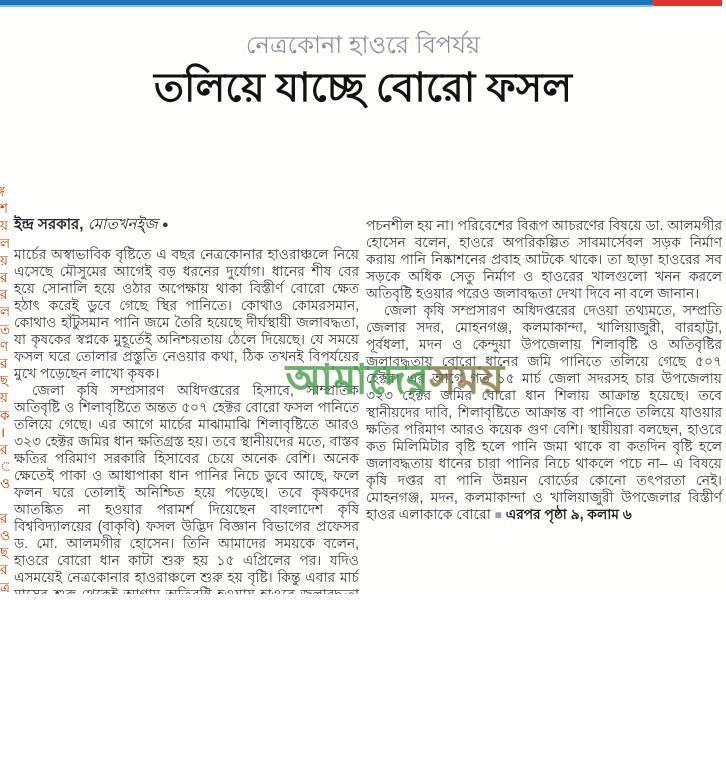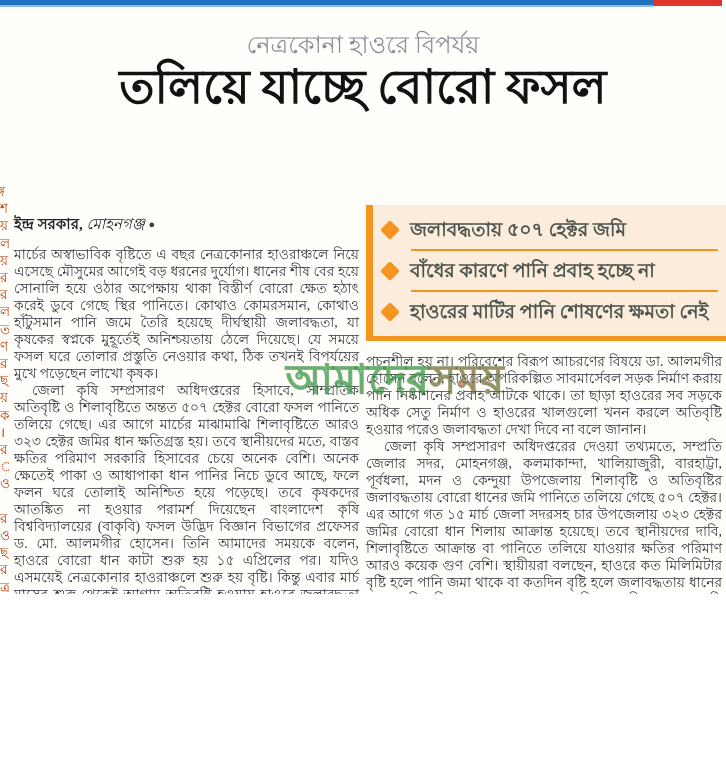--- a/index.html
+++ b/index.html
@@ -1,34 +1,34 @@
 <!DOCTYPE html>
 <html><head>
 <meta charset="utf-8">
 <style>
   html,body{margin:0;padding:0;}
   .page{
     position:relative;
     width:726px;height:594px;
     background:#fffefa;
     overflow:hidden;
-    font-family:Liberation Serif, serif;
+    font-family:Liberation Sans, sans-serif;
   }
   
   .topbar-blue{position:absolute;left:0;top:0;width:653px;height:5px;background:#1e72bc;}
   .topbar-blue-light{position:absolute;left:0;top:5px;width:653px;height:2px;background:#8fbce2;}
   .topbar-red{position:absolute;left:653px;top:0;width:69px;height:6px;background:#e0352c;}
 
   .kicker{
     position:absolute;left:0;top:26px;width:726px;
     text-align:center;font-size:24px;color:#8a9099;
   }
   .headline{
     position:absolute;left:0;top:56px;width:726px;
-    text-align:center;font-size:47px;line-height:63px;
+    text-align:center;font-size:40px;line-height:63px;
     font-weight:bold;color:#121212;
   }
 
   
   .left-col{position:absolute;left:14px;top:212px;width:345px;}
   .right-col{position:absolute;left:366px;top:205px;width:356px;}
 
   .byline{font-size:15px;color:#25282c;margin-bottom:4px;}
   .byline .author{font-weight:bold;}
   .byline .location{font-style:italic;}
@@ -103,45 +103,29 @@
   <div class="topbar-red"></div>
 
   <div class="kicker">নেত্রকোনা হাওরে বিপর্যয়</div>
   <div class="headline">
     <div>তলিয়ে যাচ্ছে বোরো ফসল</div>
   </div>
 
   <div class="left-col">
     <div class="byline">
       <span class="author">ইন্দ্র সরকার,</span>
-      <span class="location">মোহনগঞ্জ</span>
+      <span class="location">মোতখনই্জ</span>
       <span class="dot">●</span>
     </div>
     <p class="body-text">মার্চের অস্বাভাবিক বৃষ্টিতে এ বছর নেত্রকোনার হাওরাঞ্চলে নিয়ে এসেছে মৌসুমের আগেই বড় ধরনের দুর্যোগ। ধানের শীষ বের হয়ে সোনালি হয়ে ওঠার অপেক্ষায় থাকা বিস্তীর্ণ বোরো ক্ষেত হঠাৎ করেই ডুবে গেছে স্থির পানিতে। কোথাও কোমরসমান, কোথাও হাঁটুসমান পানি জমে তৈরি হয়েছে দীর্ঘস্থায়ী জলাবদ্ধতা, যা কৃষকের স্বপ্নকে মুহূর্তেই অনিশ্চয়তায় ঠেলে দিয়েছে। যে সময়ে ফসল ঘরে তোলার প্রস্তুতি নেওয়ার কথা, ঠিক তখনই বিপর্যয়ের মুখে পড়েছেন লাখো কৃষক।</p>
     <p class="body-text indent">জেলা কৃষি সম্প্রসারণ অধিদপ্তরের হিসাবে, সাম্প্রতিক অতিবৃষ্টি ও শিলাবৃষ্টিতে অন্তত ৫০৭ হেক্টর বোরো ফসল পানিতে তলিয়ে গেছে। এর আগে মার্চের মাঝামাঝি শিলাবৃষ্টিতে আরও ৩২৩ হেক্টর জমির ধান ক্ষতিগ্রস্ত হয়। তবে স্থানীয়দের মতে, বাস্তব ক্ষতির পরিমাণ সরকারি হিসাবের চেয়ে অনেক বেশি। অনেক ক্ষেতেই পাকা ও আধাপাকা ধান পানির নিচে ডুবে আছে, ফলে ফলন ঘরে তোলাই অনিশ্চিত হয়ে পড়েছে। তবে কৃষকদের আতঙ্কিত না হওয়ার পরামর্শ দিয়েছেন বাংলাদেশ কৃষি বিশ্ববিদ্যালয়ের (বাকৃবি) ফসল উদ্ভিদ বিজ্ঞান বিভাগের প্রফেসর ড. মো. আলমগীর হোসেন। তিনি আমাদের সময়কে বলেন, হাওরে বোরো ধান কাটা শুরু হয় ১৫ এপ্রিলের পর। যদিও এসময়েই নেত্রকোনার হাওরাঞ্চলে শুরু হয় বৃষ্টি। কিন্তু এবার মার্চ মাসের শুরু থেকেই আগাম অতিবৃষ্টি হওয়ায় হাওরে জলাবদ্ধতা দেখা দেয়। অতিবৃষ্টিতে হাওরের বোরো ফসল জলাবদ্ধতার কারণ হিসেবে বলেন, পলি মাটি কমে যাওয়ায় হাওরের দোআঁশ মাটির পানি শোষণের ক্ষমতা নেই। এতে কৃষকদের আতঙ্ক হওয়ার কিছু নেই। তিনি বলেন, হাওরের ধান গাছের চারা পুরোপুরি না ডুবলে বা ধান গাছের শীষের নিচ পর্যন্ত পানি থাকলে কোনো সমস্যা নেই। এতে ১৫ বা বিশ দিন পর্যন্ত জলাবদ্ধ পানিতে থাকলেও ধান গাছের চারা</p>
   </div>
 
   <div class="right-col">
 
-    <div class="highlight-box">
-      <div class="hl-item">
-        <span class="hl-diamond"></span>
-        <span class="hl-text">জলাবদ্ধতায় ৫০৭ হেক্টর জমি</span>
-      </div>
-      <div class="hl-sep"></div>
-      <div class="hl-item">
-        <span class="hl-diamond"></span>
-        <span class="hl-text">বাঁধের কারণে পানি প্রবাহ হচ্ছে না</span>
-      </div>
-      <div class="hl-sep"></div>
-      <div class="hl-item">
-        <span class="hl-diamond"></span>
-        <span class="hl-text">হাওরের মাটির পানি শোষণের ক্ষমতা নেই</span>
-      </div>
-    </div>
 
     <p class="body-text">পচনশীল হয় না। পরিবেশের বিরূপ আচরণের বিষয়ে ডা. আলমগীর হোসেন বলেন, হাওরে অপরিকল্পিত সাবমার্সেবল সড়ক নির্মাণ করায় পানি নিষ্কাশনের প্রবাহ আটকে থাকে। তা ছাড়া হাওরের সব সড়কে অধিক সেতু নির্মাণ ও হাওরের খালগুলো খনন করলে অতিবৃষ্টি হওয়ার পরেও জলাবদ্ধতা দেখা দিবে না বলে জানান।</p>
     <p class="body-text indent"><span>জেলা কৃষি সম্প্রসারণ অধিদপ্তরের দেওয়া তথ্যমতে, সম্প্রতি জেলার সদর, মোহনগঞ্জ, কলমাকান্দা, খালিয়াজুরী, বারহাট্টা, পূর্বধলা, মদন ও কেন্দুয়া উপজেলায় শিলাবৃষ্টি ও অতিবৃষ্টির জলাবদ্ধতায় বোরো ধানের জমি পানিতে তলিয়ে গেছে ৫০৭ হেক্টর। এর আগে গত ১৫ মার্চ জেলা সদরসহ চার উপজেলায় ৩২৩ হেক্টর জমির বোরো ধান শিলায় আক্রান্ত হয়েছে। তবে স্থানীয়দের দাবি, শিলাবৃষ্টিতে আক্রান্ত বা পানিতে তলিয়ে যাওয়ার ক্ষতির পরিমাণ আরও কয়েক গুণ বেশি। স্থায়ীয়রা বলছেন, হাওরে কত মিলিমিটার বৃষ্টি হলে পানি জমা থাকে বা কতদিন বৃষ্টি হলে জলাবদ্ধতায় ধানের চারা পানির নিচে থাকলে পচে না– এ বিষয়ে কৃষি দপ্তর বা পানি উন্নয়ন বোর্ডের কোনো তৎপরতা নেই। মোহনগঞ্জ, মদন, কলমাকান্দা ও খালিয়াজুরী উপজেলার বিস্তীর্ণ হাওর এলাকাকে বোরো</span>
       <span class="jump"><span class="jump-marker">■</span> <span class="jump-label">এরপর পৃষ্ঠা ৯, কলাম ৬</span></span>
     </p>
   </div>
 
   <div class="watermark">
     <span class="wm-1">আমাদের</span><span class="wm-2">সময়</span>
   </div>

